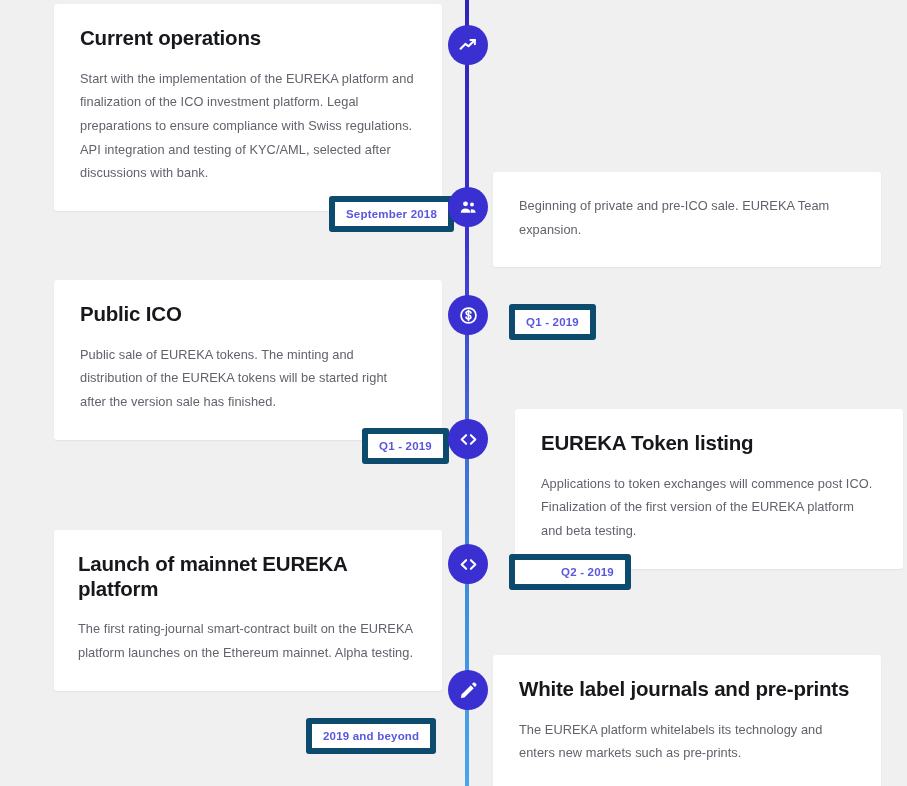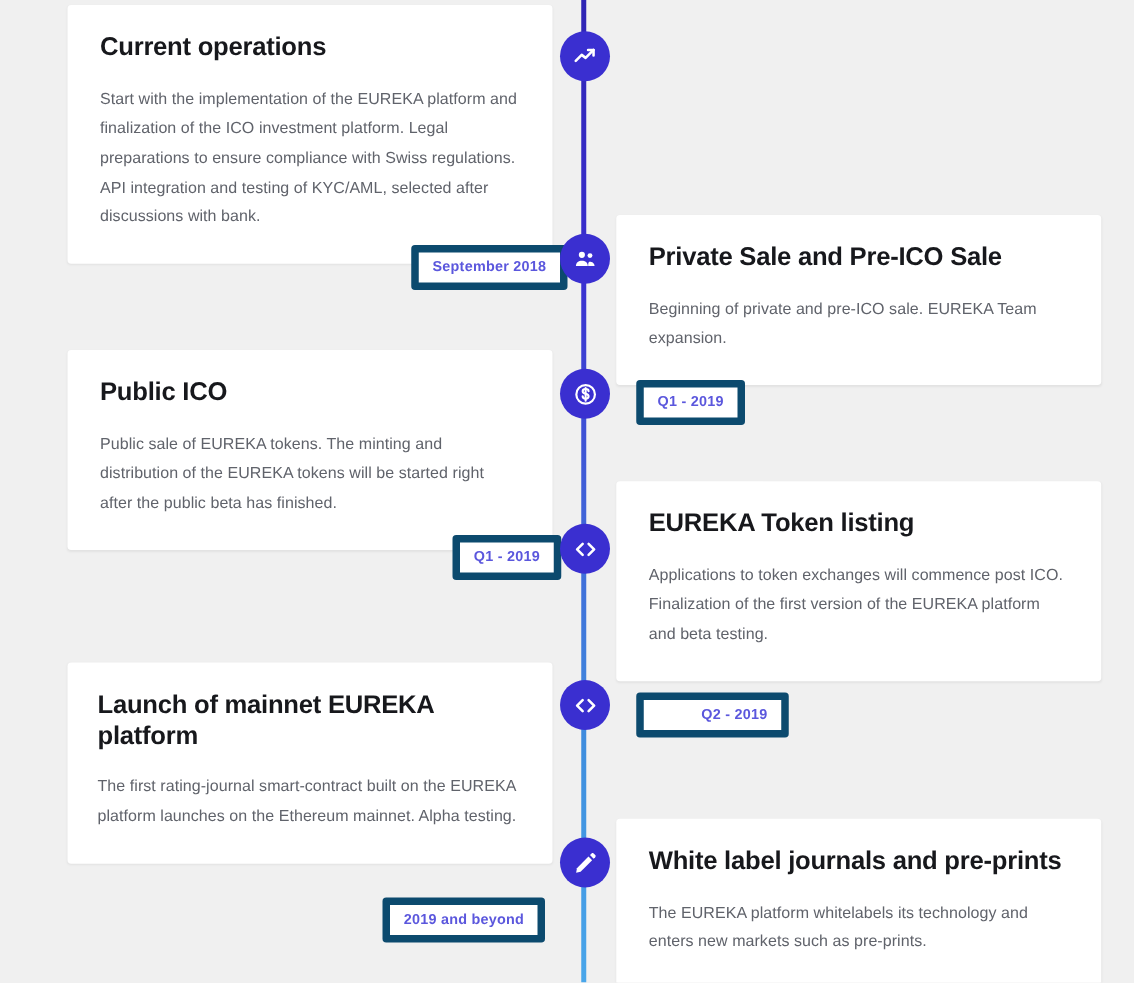--- a/index.html
+++ b/index.html
@@ -107,50 +107,49 @@
     <span>
       <svg viewBox="0 0 24 24" fill="none" stroke="#ffffff" stroke-width="2.6" stroke-linecap="round" stroke-linejoin="round">
         <polyline points="2,16 8,10 12,13 20,5"></polyline>
         <polyline points="14.5,5 20,5 20,10.5"></polyline>
       </svg>
     </span>
   </div>
   <div class="tl-badge" style="top:196px; left:329px;">September 2018</div>
 
   <div class="tl-card side-right" style="top:172px;">
-    <h2 class="tl-card-title">Private Sale and Pre-ICO Sale</h2>
     <p class="tl-card-body">Beginning of private and pre-ICO sale. EUREKA Team expansion.</p>
   </div>
   <div class="tl-node" style="top:187px;">
     <span>
       <svg viewBox="0 0 24 24" fill="#ffffff">
         <circle cx="8.2" cy="7.4" r="3.1"></circle>
         <circle cx="16.4" cy="8.2" r="2.5"></circle>
         <path d="M2.2 18.6c0-3.3 2.7-5.2 6-5.2s6 1.9 6 5.2z"></path>
         <path d="M14.6 18.6c0-2.4 0.0-3.3 1.0-4.3 2.6-0.2 5.4 1.2 5.4 4.3z"></path>
       </svg>
     </span>
   </div>
 
   <div class="tl-card side-left" style="top:280px;">
     <h2 class="tl-card-title">Public ICO</h2>
-    <p class="tl-card-body">Public sale of EUREKA tokens. The minting and distribution of the EUREKA tokens will be started right after the public beta has finished.</p>
+    <p class="tl-card-body">Public sale of EUREKA tokens. The minting and distribution of the EUREKA tokens will be started right after the version sale has finished.</p>
   </div>
   <div class="tl-node" style="top:295px;">
     <span>
       <svg viewBox="0 0 24 24" fill="none">
         <circle cx="12" cy="12" r="9.4" fill="none" stroke="#ffffff" stroke-width="2.2"></circle>
         <path d="M12 5.6 V18.4" stroke="#ffffff" stroke-width="2.1" stroke-linecap="round"></path>
         <path d="M15 8.9c0-1.5-1.4-2.3-3-2.3s-3 0.8-3 2.3 1.4 2.1 3 2.5 3 1 3 2.6-1.4 2.4-3 2.4-3-0.9-3-2.4" stroke="#ffffff" stroke-width="2.1" stroke-linecap="round" stroke-linejoin="round" fill="none"></path>
       </svg>
     </span>
   </div>
   <div class="tl-badge badge-right" style="top:304px;">Q1 - 2019</div>
 
-  <div class="tl-card side-right" style="top:385px;">
+  <div class="tl-card side-right" style="top:409px;margin-left:22px;">
     <h2 class="tl-card-title">EUREKA Token listing</h2>
     <p class="tl-card-body">Applications to token exchanges will commence post ICO. Finalization of the first version of the EUREKA platform and beta testing.</p>
   </div>
   <div class="tl-node" style="top:419px;">
     <span>
       <svg viewBox="0 0 24 24" fill="none" stroke="#ffffff" stroke-width="2.6" stroke-linecap="round" stroke-linejoin="round">
         <polyline points="9,6.5 3.4,12 9,17.5"></polyline>
         <polyline points="15,6.5 20.6,12 15,17.5"></polyline>
       </svg>
     </span>

